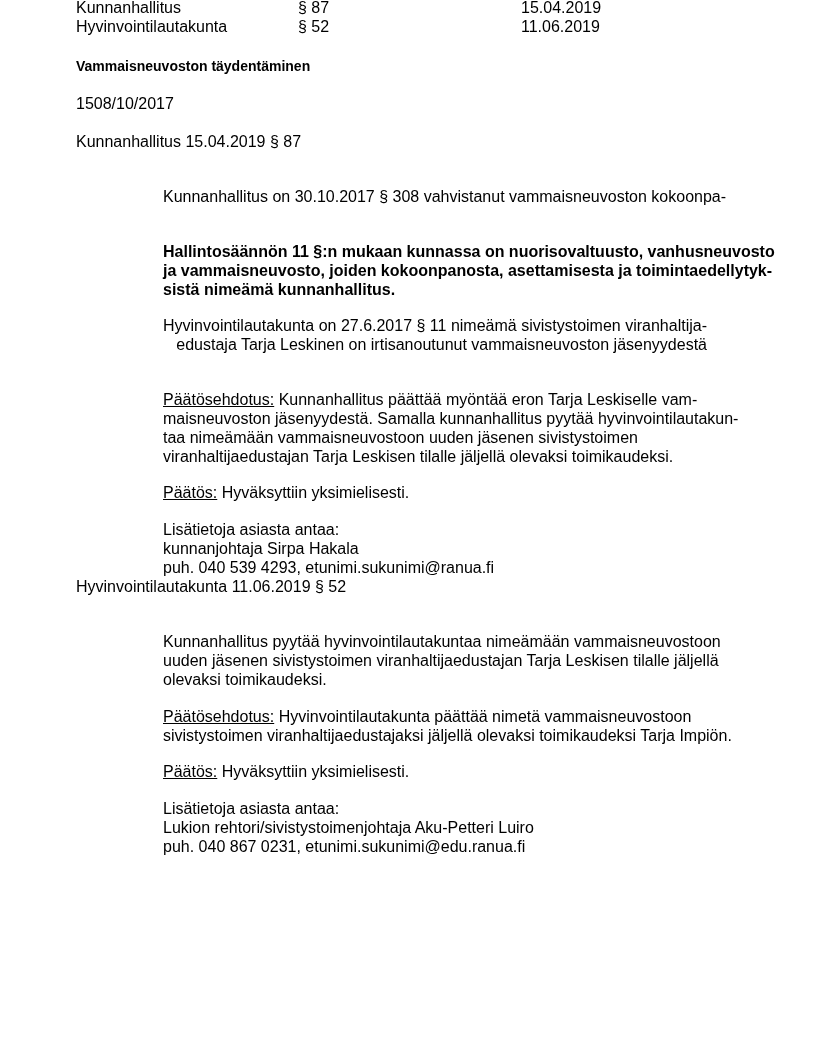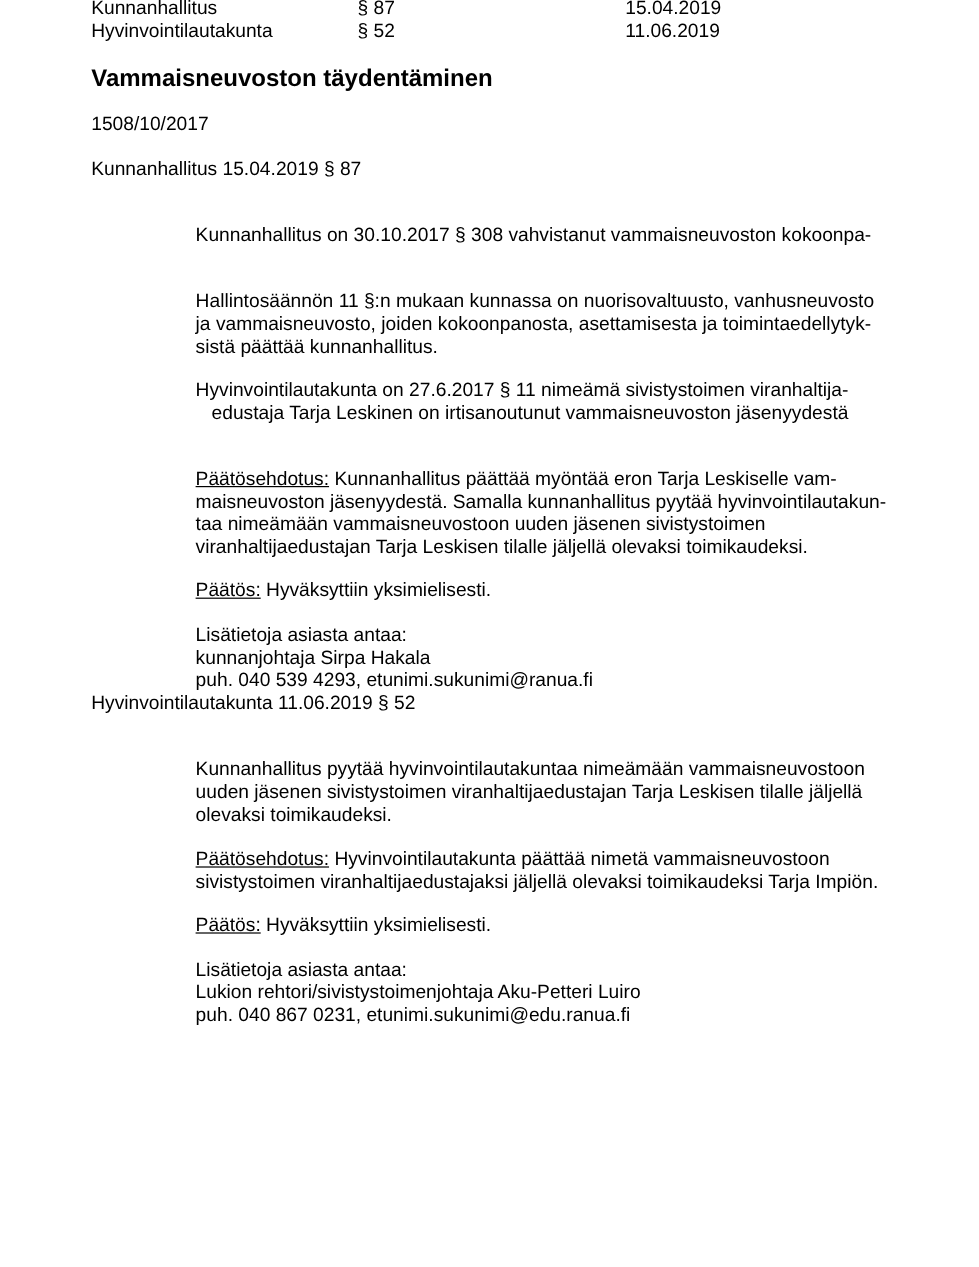--- a/index.html
+++ b/index.html
@@ -16,21 +16,21 @@
       font-size: 16px;
       color: #000000;
     }
     .abs { position: absolute; white-space: nowrap; line-height: 19px; }
     .header-row { position: absolute; left: 76px; height: 19px; width: 700px; line-height: 19px; }
     .header-row .body-name { position: absolute; left: 0; }
     .header-row .section { position: absolute; left: 222px; }
     .header-row .date { position: absolute; left: 445px; }
     .title {
       position: absolute; left: 76px; top: 55px;
-      font-size: 20px; font-weight: bold; line-height: 22px; white-space: nowrap;
+      font-size: 14px; font-weight: bold; line-height: 22px; white-space: nowrap;
     }
     .para {
       position: absolute; left: 163px; line-height: 19px; white-space: nowrap;
     }
     .para .line { display: block; }
     .label {
       font-weight: normal; text-decoration: underline;
     }
   </style>
 </head>
@@ -49,24 +49,24 @@
 
 <div class="title">Vammaisneuvoston täydentäminen</div>
 
 <div class="abs" style="left:76px; top:94px;">1508/10/2017</div>
 
 <div class="abs" style="left:76px; top:132px;text-align:right;">Kunnanhallitus 15.04.2019 § 87</div>
 
 <div class="para" style="top:187px;">
   <span class="line">Kunnanhallitus on 30.10.2017 § 308 vahvistanut vammaisneuvoston kokoonpa-</span>
 </div>
-<div class="para" style="top:242px;">
+<div class="para" style="top:242px;font-weight:bold;">
   <span class="line">Hallintosäännön 11 §:n mukaan kunnassa on nuorisovaltuusto, vanhusneuvosto</span>
   <span class="line">ja vammaisneuvosto, joiden kokoonpanosta, asettamisesta ja toimintaedellytyk-</span>
-  <span class="line">sistä päättää kunnanhallitus.</span>
+  <span class="line">sistä nimeämä kunnanhallitus.</span>
 </div>
 <div class="para" style="top:316px;text-align:right;">
   <span class="line">Hyvinvointilautakunta on 27.6.2017 § 11 nimeämä sivistystoimen viranhaltija-</span>
   <span class="line">edustaja Tarja Leskinen on irtisanoutunut vammaisneuvoston jäsenyydestä</span>
 </div>
 
 <div class="para" style="top:390px;">
   <span class="line"><span class="label">Päätösehdotus:</span><span> Kunnanhallitus päättää myöntää eron Tarja Leskiselle vam-</span></span>
   <span class="line">maisneuvoston jäsenyydestä. Samalla kunnanhallitus pyytää hyvinvointilautakun-</span>
   <span class="line">taa nimeämään vammaisneuvostoon uuden jäsenen sivistystoimen</span>

